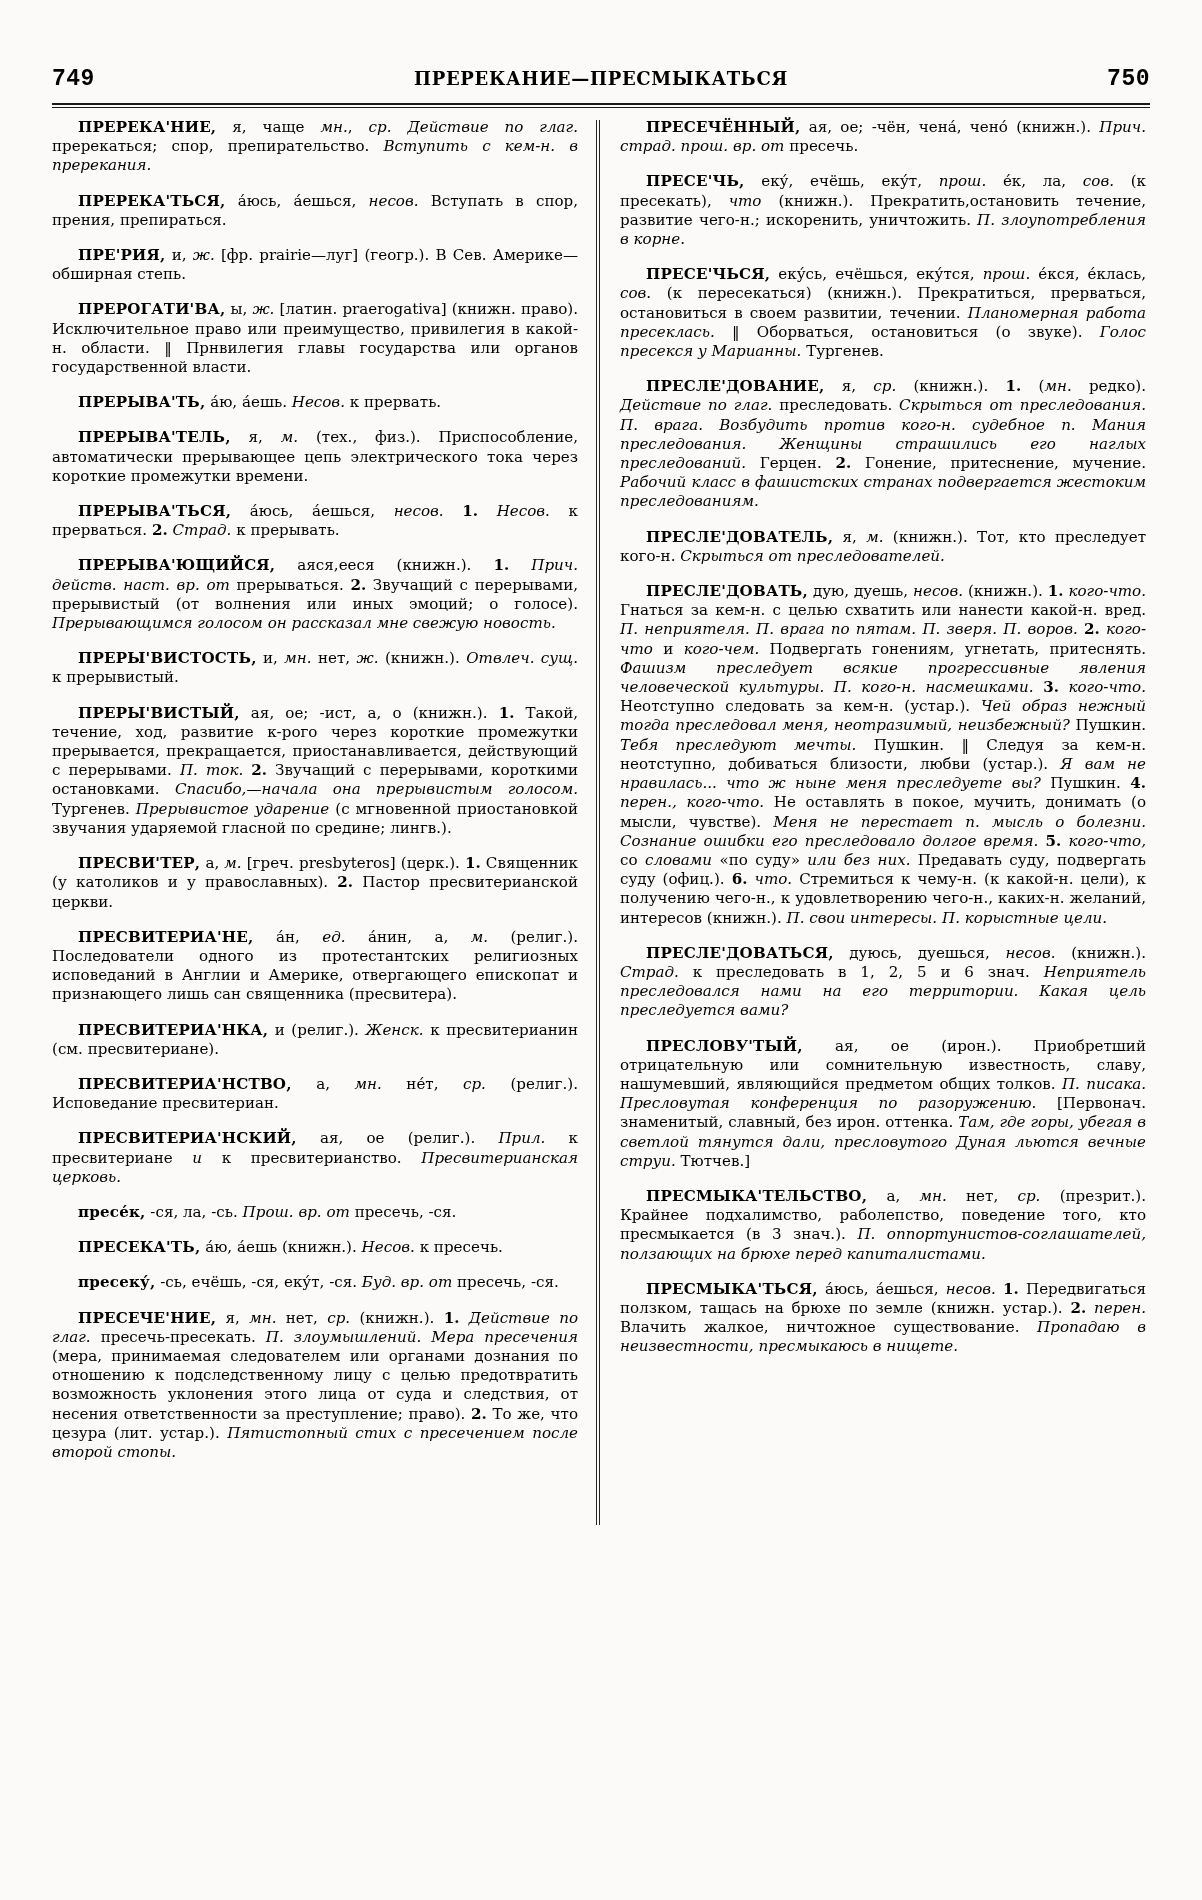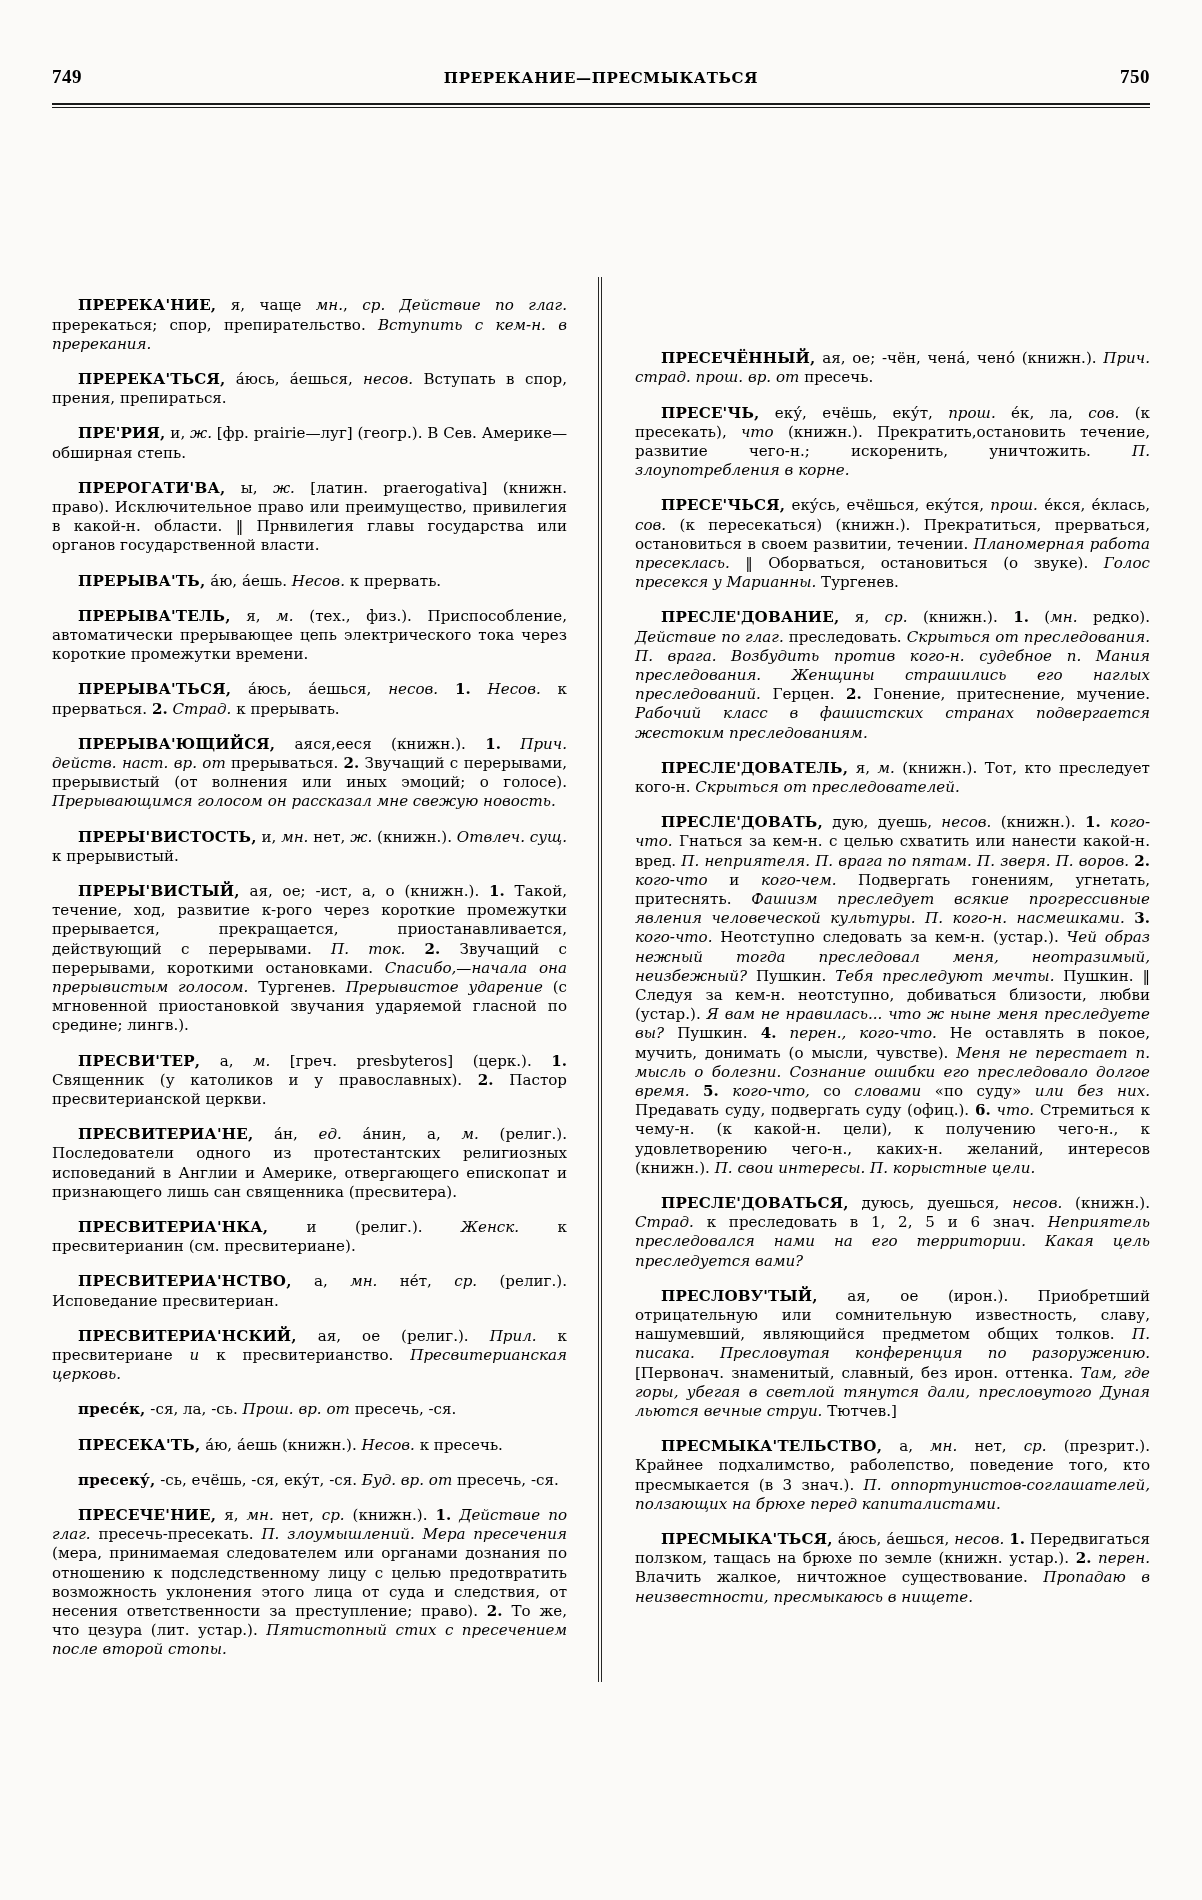--- a/index.html
+++ b/index.html
@@ -29,26 +29,26 @@
     top: 66px;
     left: 52px;
     right: 52px;
     height: 26px;
     display: flex;
     align-items: baseline;
     justify-content: space-between;
     font-weight: bold;
   }
   .folio {
-    font-size: 19px;
+    font-size: 23px;
     letter-spacing: 0.5px;
-    font-family: Liberation Serif, serif;
+    font-family: Liberation Mono, monospace;
   }
   .runtitle {
-    font-size: 15px;
+    font-size: 18px;
     letter-spacing: 0.7px;
     text-transform: uppercase;
     font-family: "DejaVu Serif", "Liberation Serif", serif;
   }
   
   .rule {
     position: absolute;
     left: 52px;
     right: 52px;
     top: 103px;
@@ -63,22 +63,21 @@
     background: #1a1a1a;
   }
   
   .columns {
     position: absolute;
     top: 118px;
     left: 52px;
     width: 1098px;
     height: 1720px;
     display: flex;
-    gap: 13px;
-    align-items: center;
+    gap: 0;
   }
   .col {
     width: 526px;
     font-size: 15.1px;
     line-height: 1.273;
     text-align: justify;
     text-justify: inter-word;
     hyphens: manual;
     word-spacing: 0px;
   }

